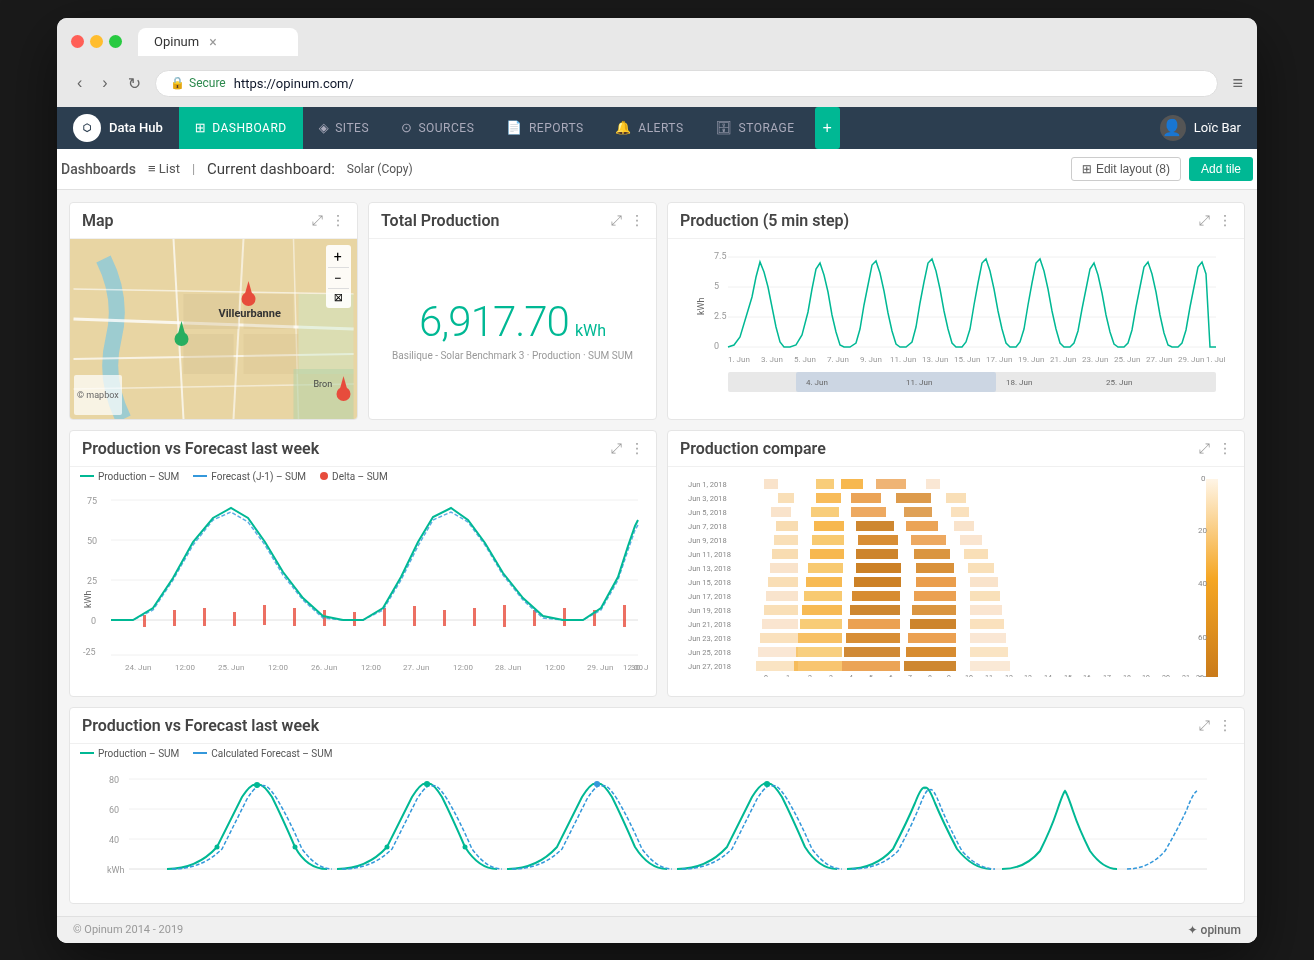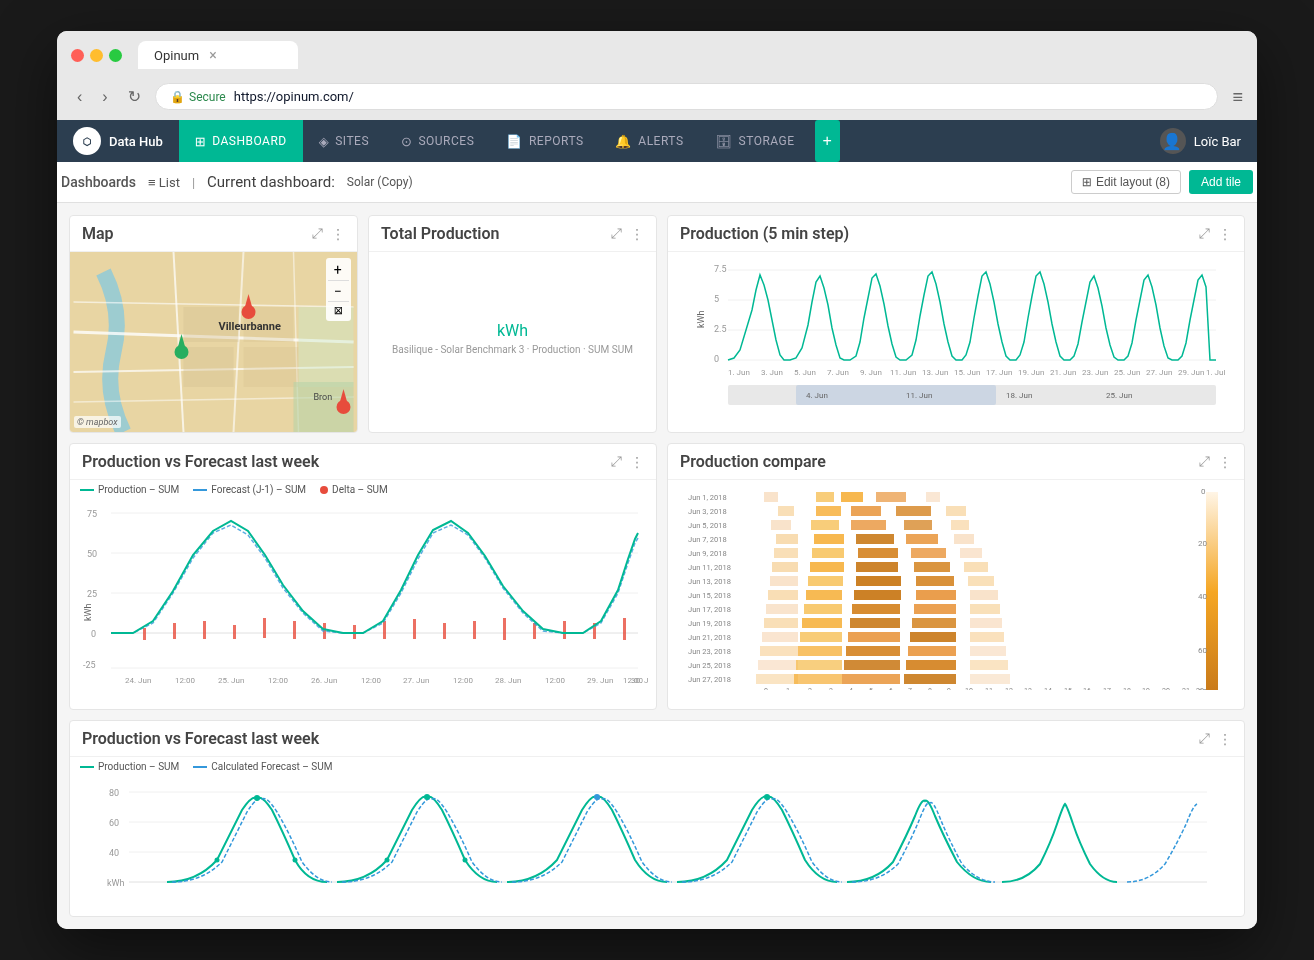--- a/index.html
+++ b/index.html
@@ -238,23 +238,22 @@
       position: relative;
       overflow: hidden;
     }
     .mapbox-credit {
       position: absolute;
       bottom: 4px;
       left: 4px;
       font-size: 9px;
       color: #666;
       background: rgba(255,255,255,0.7);
-      padding: 1px 3px;
+      padding: 15px 3px;
       border-radius: 2px;
-      font-style: italic;
     }
     
     .tile-total { grid-column: 2; grid-row: 1; }
     .total-body {
       height: 180px;
       display: flex;
       flex-direction: column;
       align-items: center;
       justify-content: center;
       gap: 4px;
@@ -482,20 +481,21 @@
         <div class="tile-header">
           <span class="tile-title">Total Production</span>
           <div class="tile-controls">
             <span class="tile-ctrl-btn">⤢</span>
             <span class="tile-ctrl-btn">⋮</span>
           </div>
         </div>
         <div class="tile-body">
           <div class="total-body">
             <div style="display:flex;align-items:baseline;gap:6px;">
+              <span class="total-value">6,917.70</span>
               <span class="total-unit">kWh</span>
             </div>
             <div class="total-label">Basilique - Solar Benchmark 3 · Production · SUM SUM</div>
           </div>
         </div>
       </div>
 
       <div class="tile tile-prod5">
         <div class="tile-header">
           <span class="tile-title">Production (5 min step)</span>
@@ -859,14 +859,18 @@
 
               <path d="M 895,102 Q 918,102 933,84 Q 944,62 950,44 Q 956,26 958,24 Q 960,26 966,44 Q 972,62 983,84 Q 996,102 1010,102" fill="none" stroke="#00b894" stroke-width="2"></path>
 
               <path d="M 1020,102 Q 1042,102 1058,84 Q 1072,60 1080,42 Q 1086,26 1090,24" fill="none" stroke="#3498db" stroke-width="1.5" stroke-dasharray="4,2"></path>
             </svg>
           </div>
         </div>
       </div>
     </div>
 
+    <div class="footer">
+      <span>© Opinum 2014 - 2019</span>
+      <span class="footer-logo">✦ opinum</span>
+    </div>
   </div>
 </div>
 
 </body></html>

